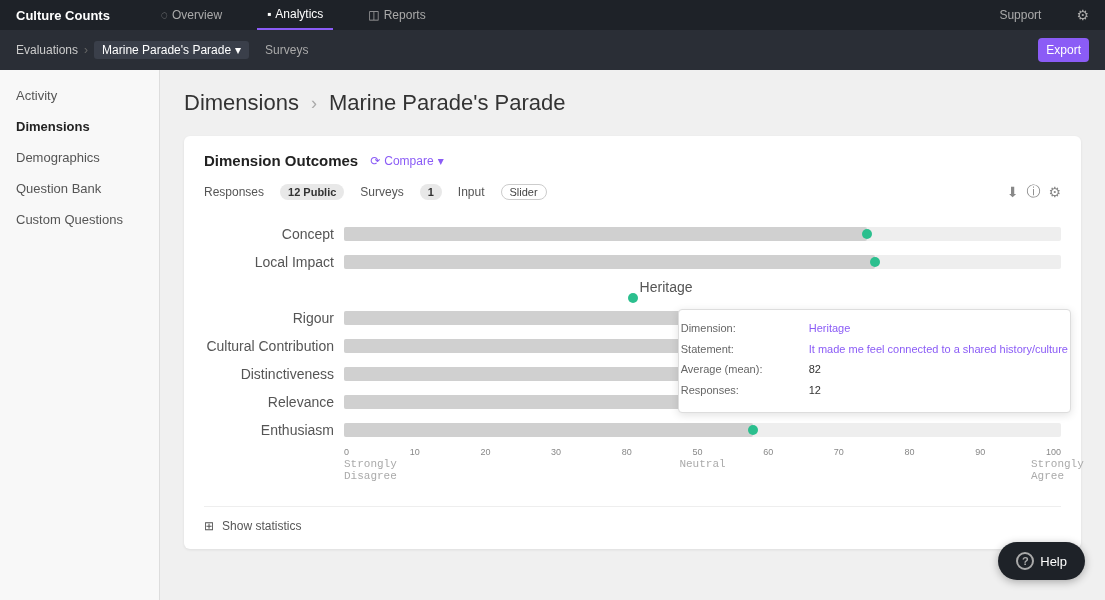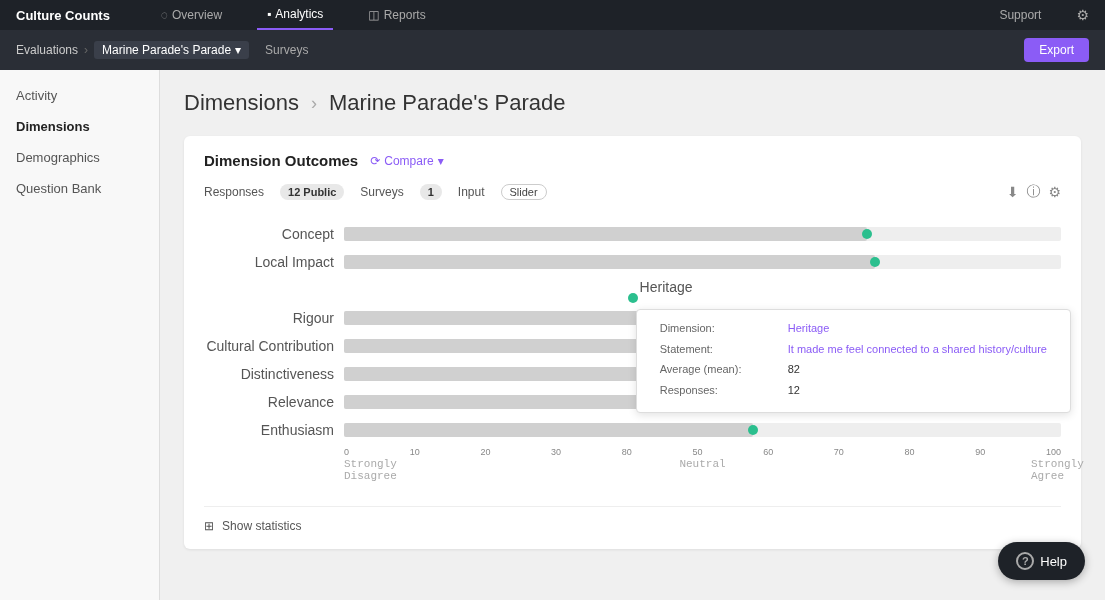--- a/index.html
+++ b/index.html
@@ -42,21 +42,21 @@
       display: flex; align-items: center; gap: 4px;
       background: #3a3f4a; padding: 2px 8px; border-radius: 3px; color: #fff;
       cursor: pointer;
     }
     .breadcrumb-surveys { color: #aaa; margin-left: 10px; cursor: pointer; }
     .breadcrumb-export-btn {
       margin-left: auto;
       background: #8b5cf6;
       color: #fff;
       border: none;
-      padding: 5px 15px;
+      padding: 5px 8px;
       border-radius: 4px;
       cursor: pointer;
       font-size: 12px;
       font-weight: 500;
     }
 
     
     .layout { display: flex; height: calc(600px - 70px); }
 
     
@@ -160,21 +160,21 @@
     }
 
     
     .tooltip-box {
       position: absolute;
       right: -10px;
       top: 30px;
       background: #fff;
       border: 1px solid #ddd;
       border-radius: 4px;
-      padding: 10px 23px;
+      padding: 10px 2px;
       font-size: 11px;
       z-index: 10;
       min-width: 320px;
       box-shadow: 0 2px 8px rgba(0,0,0,0.12);
     }
     .tooltip-row { display: flex; gap: 8px; margin-bottom: 4px; line-height: 1.5; }
     .tooltip-label { color: #666; font-weight: 500; min-width: 120px; }
     .tooltip-value { color: #8b5cf6; font-weight: 500; }
     .tooltip-value.normal { color: #333; }
 
@@ -243,20 +243,21 @@
   <button class="breadcrumb-export-btn">Export</button>
 </div>
 
 <div class="layout">
 
   <aside class="sidebar">
     <div class="sidebar-item">Activity</div>
     <div class="sidebar-item active">Dimensions</div>
     <div class="sidebar-item">Demographics</div>
     <div class="sidebar-item">Question Bank</div>
+    <div class="sidebar-item">Custom Questions</div>
   </aside>
 
   <main class="main-content">
 
     <div class="page-header">
       <span>Dimensions</span>
       <span class="page-header-separator">›</span>
       <span class="page-header-sub">Marine Parade's Parade</span>
     </div>
 

